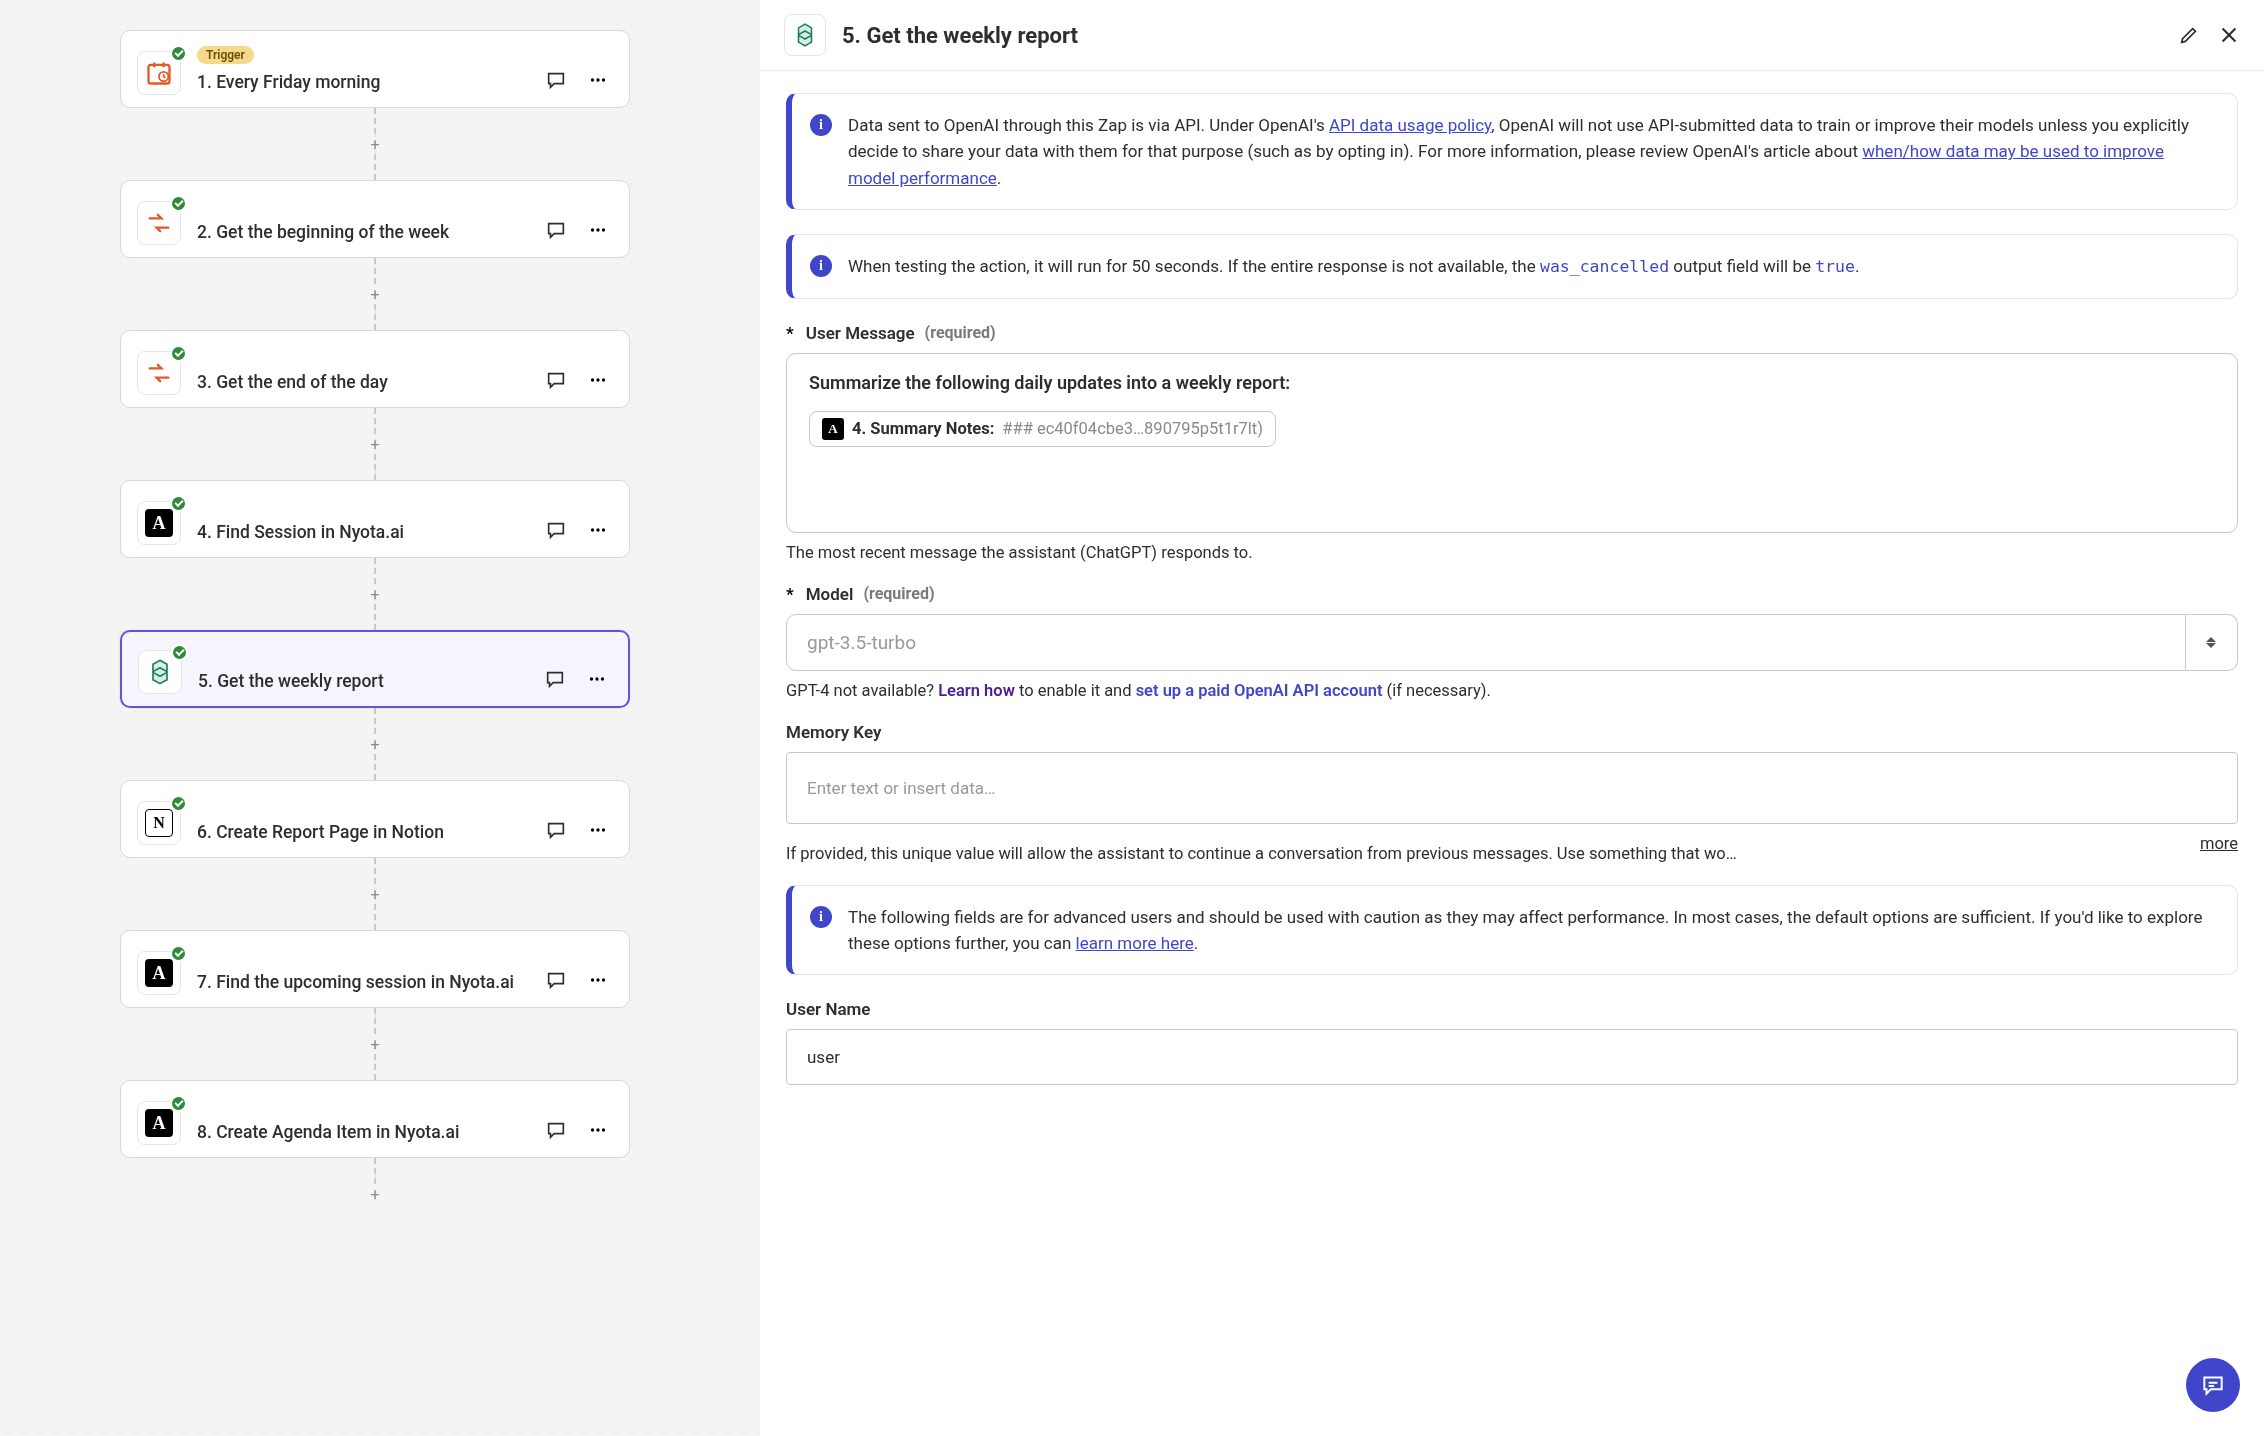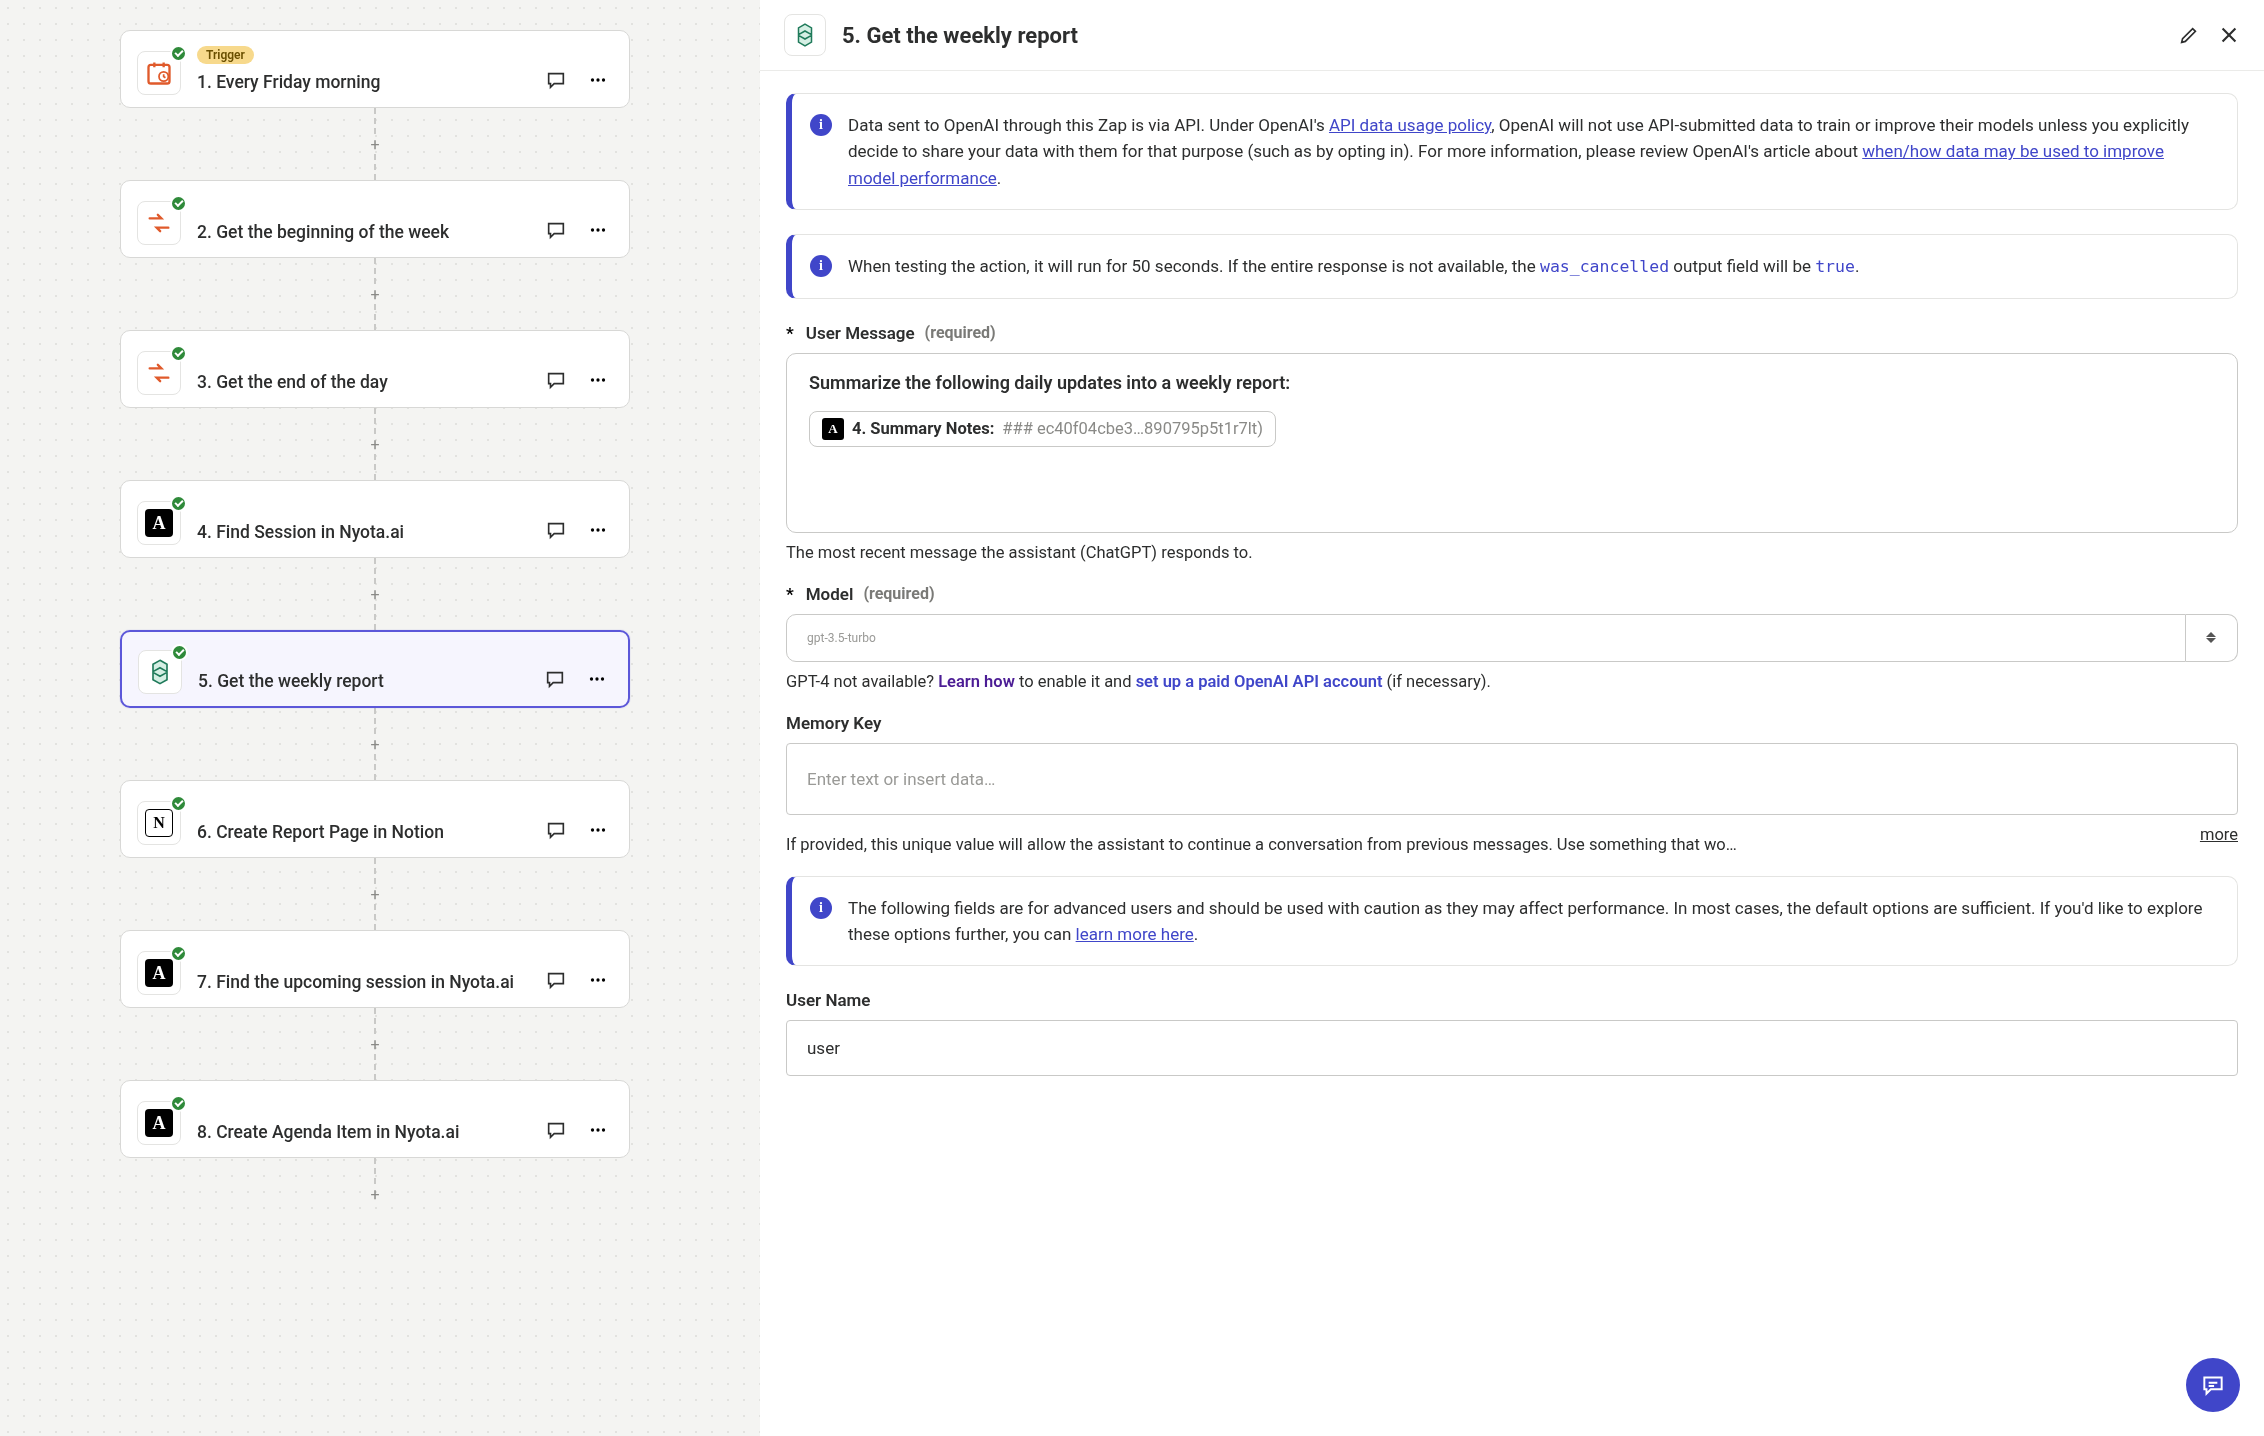--- a/index.html
+++ b/index.html
@@ -246,21 +246,21 @@
   .data-pill .pill-icon { width:22px; height:22px; background:#000; border-radius:3px; display:flex;align-items:center;justify-content:center;color:#fff;font-weight:800;font-family:Georgia,serif;font-size:13px; }
   .data-pill .pill-label { font-weight:700; }
   .data-pill .pill-value { color:#8a8a87; }
 
   .select-row { display:flex; gap:0; }
   .select-input {
     border: 1px solid #c9c9c7;
     border-radius: 10px 0 0 10px;
     width: 100%;
     padding: 16px 20px;
-    font-size: 12px;
+    font-size: 19px;
     color:#9a9a97;
     background:#fff;
   }
   .select-arrows {
     border: 1px solid #c9c9c7;
     border-left: none;
     border-radius: 0 10px 10px 0;
     width: 54px;
     display:flex; flex-direction:column; align-items:center; justify-content:center;
     background:#fff;

